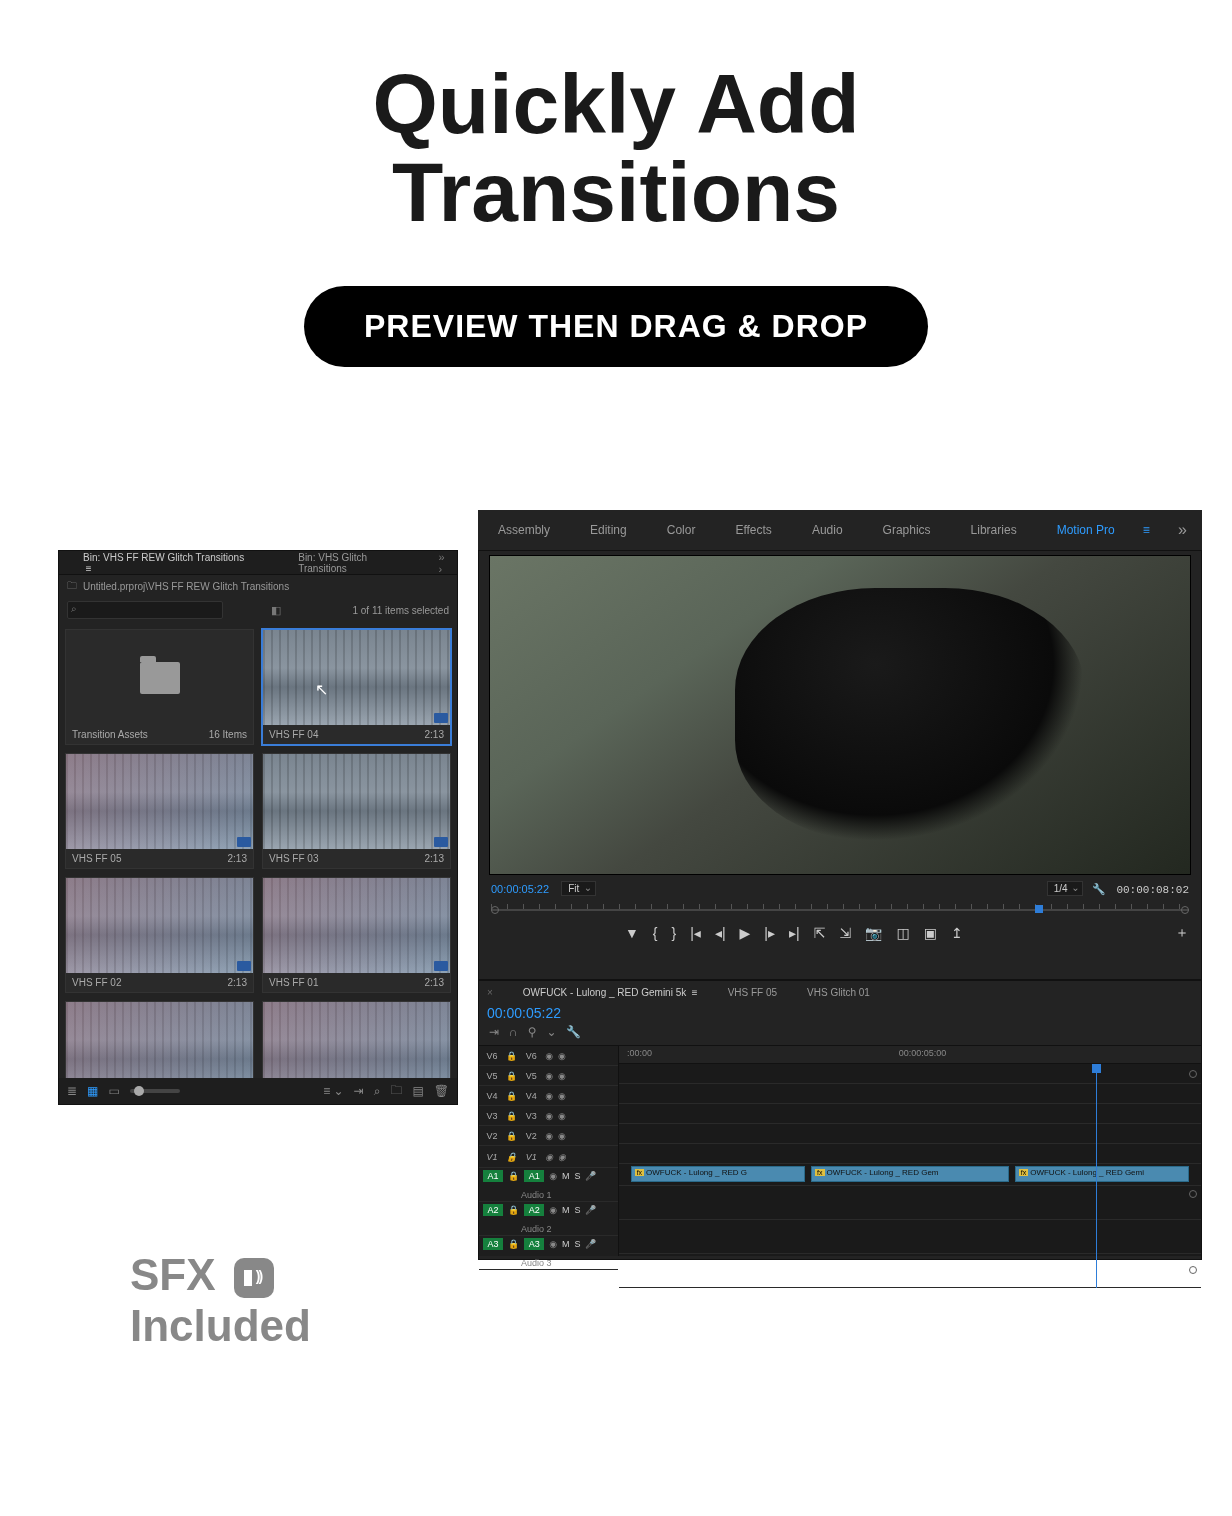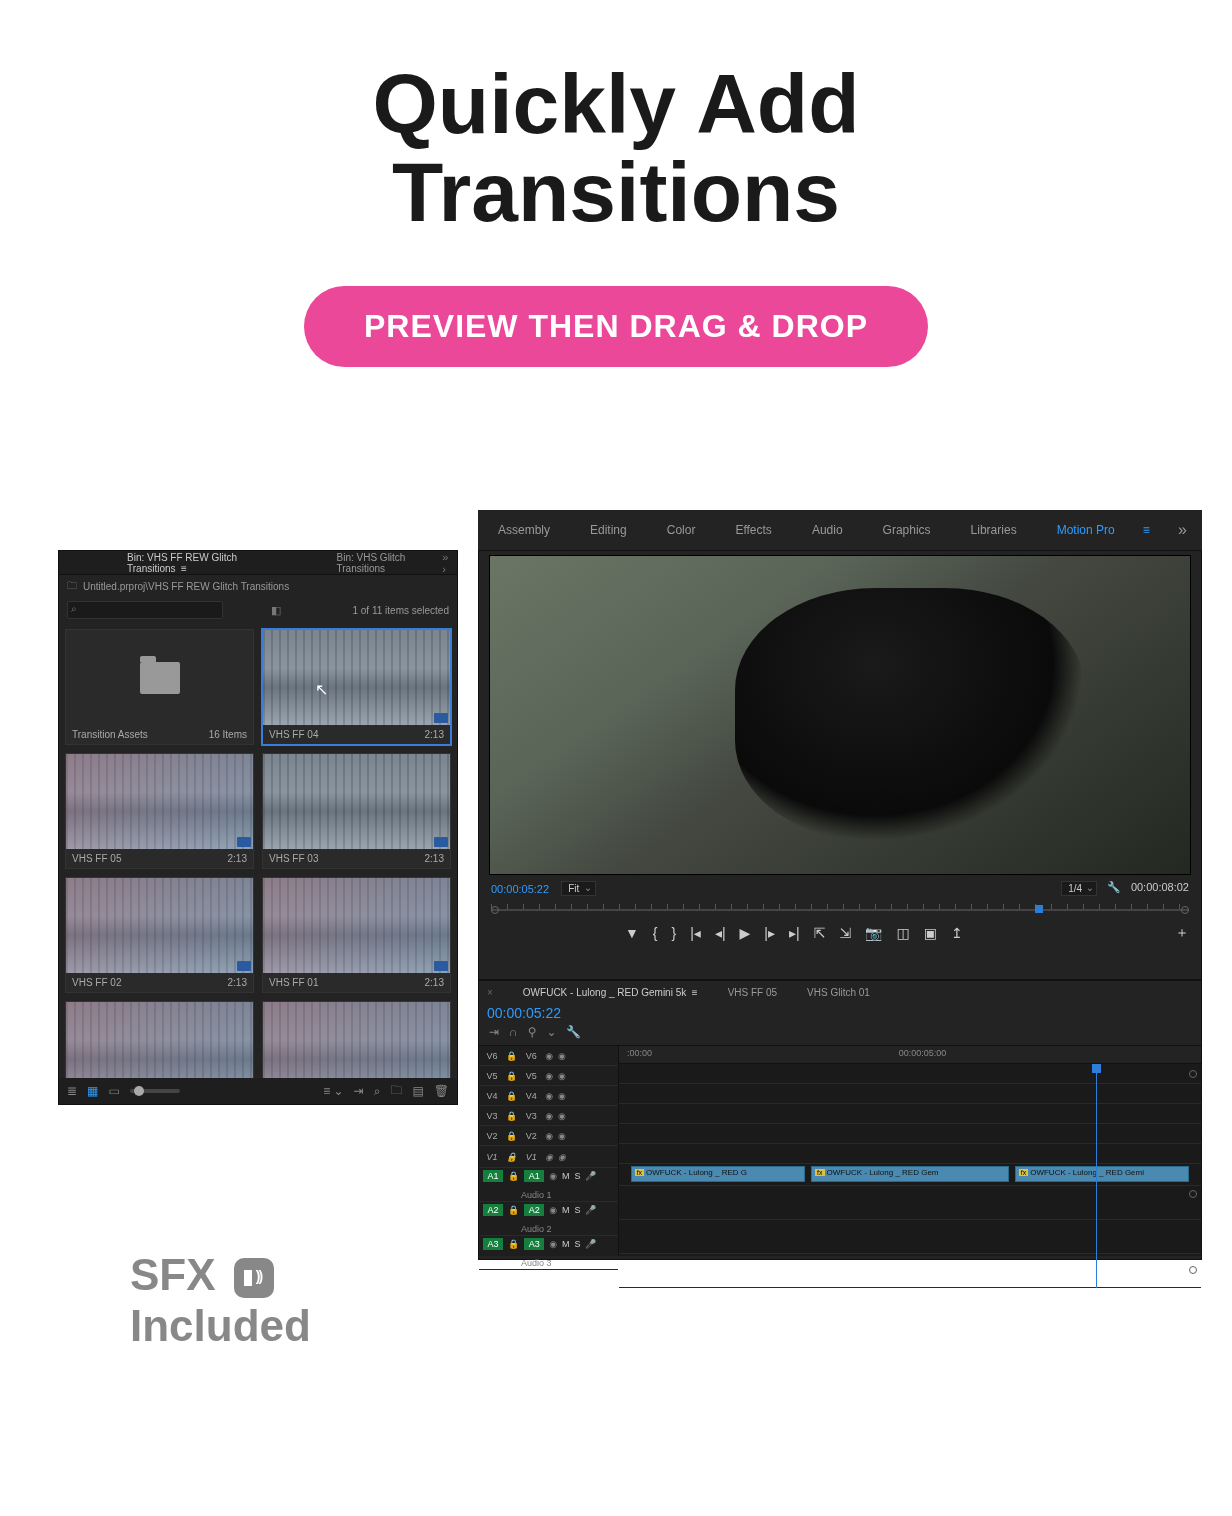--- a/index.html
+++ b/index.html
@@ -15,21 +15,21 @@
   text-align: center;
   font-size: 84px;
   font-weight: 700;
   color: #1a1a1a;
   line-height: 1.05;
   margin-top: 60px;
 }
 .cta-button {
   display: block;
   margin: 50px auto 0;
-  background: #ec4899;
+  background: #000000;
   color: #fff;
   font-size: 32px;
   font-weight: 600;
   padding: 22px 60px;
   border-radius: 50px;
   border: none;
   letter-spacing: 1px;
 }
 .premiere-wrap {
   position: absolute;
@@ -65,21 +65,21 @@
   font-size: 11px;
   border: 1px solid #111;
 }
 .bin-tabs {
   display: flex;
   height: 24px;
   align-items: center;
   background: #1e1e1e;
   border-bottom: 1px solid #111;
 }
-.bin-tab { padding: 0 24px; color: #999; font-size: 10px; margin-left: 44px; }
+.bin-tab { padding: 0 24px; color: #999; font-size: 10px; }
 .bin-tab.active { color: #ccc; }
 .bin-tab-arrows { margin-left: auto; padding-right: 6px; color: #777; }
 .bin-breadcrumb {
   height: 22px;
   display: flex;
   align-items: center;
   padding: 0 8px;
   gap: 6px;
   color: #999;
   font-size: 10px;
@@ -170,25 +170,25 @@
   position: relative;
   overflow:hidden;
 }
 .viewer-figure { position:absolute; inset:0; }
 .viewer-figure .dark-shape { position:absolute; left:35%; top:10%; width:50%; height:80%; background: radial-gradient(ellipse at 40% 30%, #1a1a1a 0%, #0a0a0a 60%, transparent 70%); border-radius:40%; }
 .program-controls-row1 {
   display:flex; align-items:center; padding: 6px 12px; font-size: 11px; color:#2e9cff; gap: 12px;
 }
 .program-controls-row1 .fit-dd { color:#ccc; background:#1a1a1a; padding:1px 16px 1px 6px; border:1px solid #333; font-size:10px; position:relative; }
 .program-controls-row1 .fit-dd::after { content:'⌄'; position:absolute; right:3px; top:0; color:#888; }
-.program-controls-row1 .right { margin-left:auto; display:flex; align-items:flex-start; gap:10px; color:#ccc; font-size:11px; }
+.program-controls-row1 .right { margin-left:auto; display:flex; align-items:flex-end; gap:10px; color:#ccc; font-size:11px; }
 .program-controls-row1 .zoom-dd { color:#ccc; background:#1a1a1a; padding:1px 14px 1px 6px; border:1px solid #333; font-size:10px; position:relative; }
 .program-controls-row1 .zoom-dd::after { content:'⌄'; position:absolute; right:2px; top:0; color:#888; }
 .program-controls-row1 .wrench { color:#888; }
-.program-controls-row1 .dur { color:#ccc; }
+.program-controls-row1 .dur { color:#ccc;font-family:Liberation Mono, monospace; }
 .program-scrub {
   height: 16px; margin: 0 12px; position:relative;
 }
 .program-scrub .track { position:absolute; top:7px; left:0; right:0; height:2px; background:#444; }
 .program-scrub .markers { position:absolute; top:2px; left:0; right:0; height:6px; background: repeating-linear-gradient(90deg, #555 0 1px, transparent 1px 16px); }
 .program-scrub .playhead-dot { position:absolute; top:3px; left:78%; width:8px; height:8px; background:#2e7dd8; }
 .program-scrub .end-circle { position:absolute; right:0; top:4px; width:8px; height:8px; border:1px solid #666; border-radius:50%; }
 .program-scrub .start-circle { position:absolute; left:0; top:4px; width:8px; height:8px; border:1px solid #666; border-radius:50%; }
 .program-transport {
   display:flex; justify-content:center; align-items:center; gap:14px;

